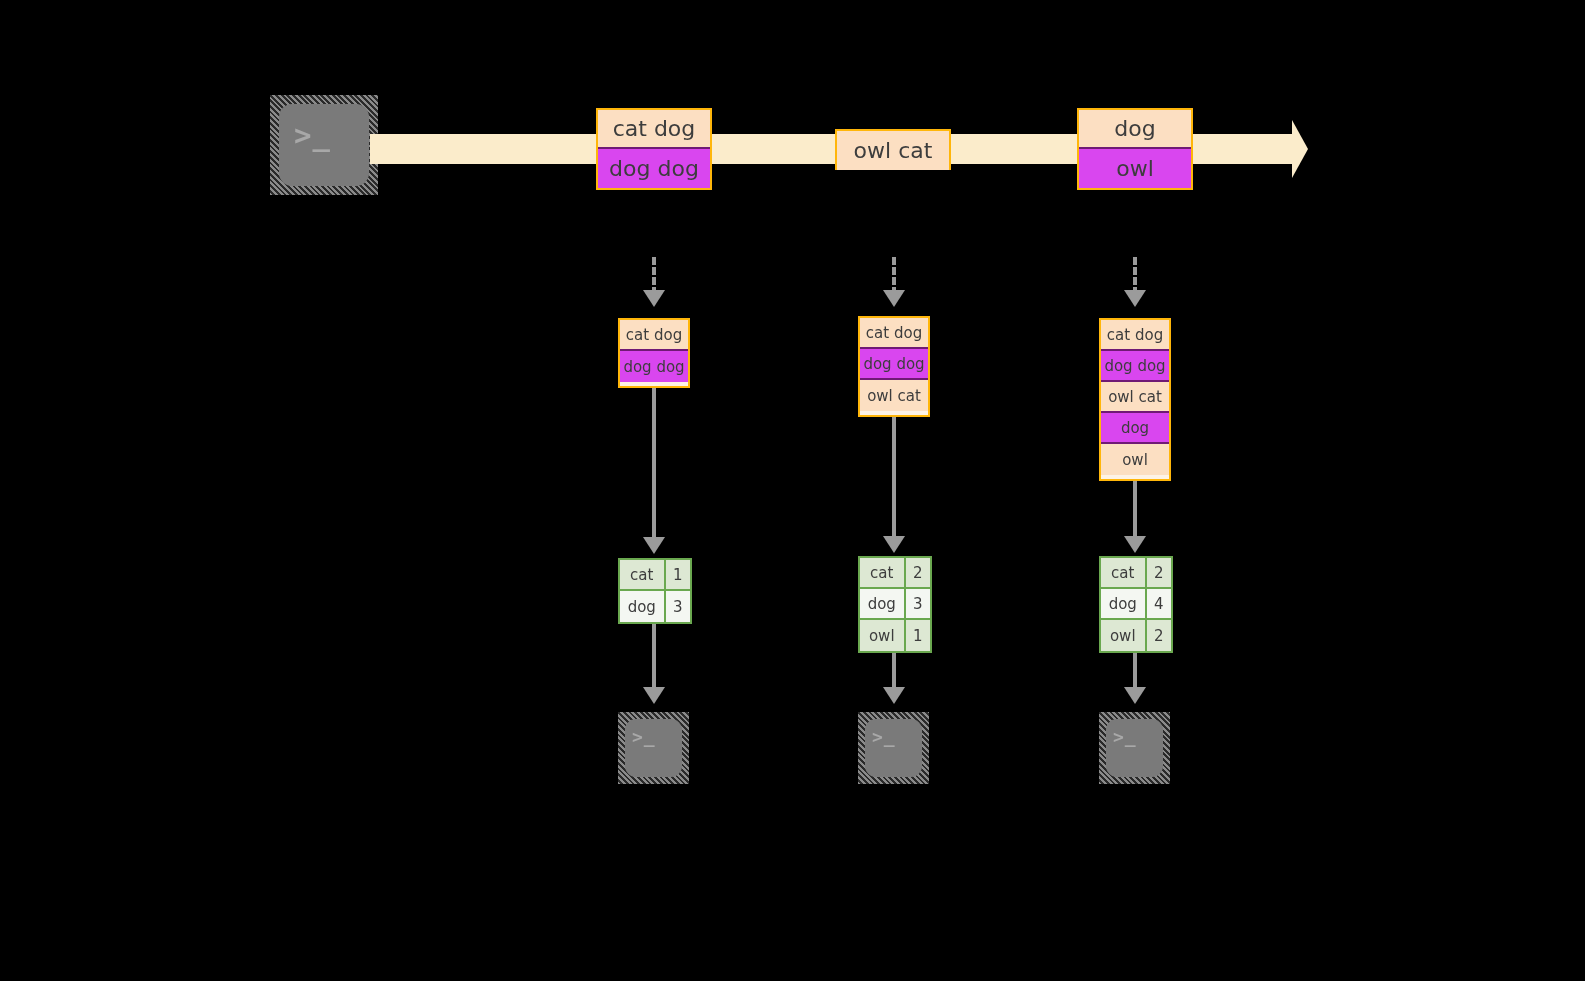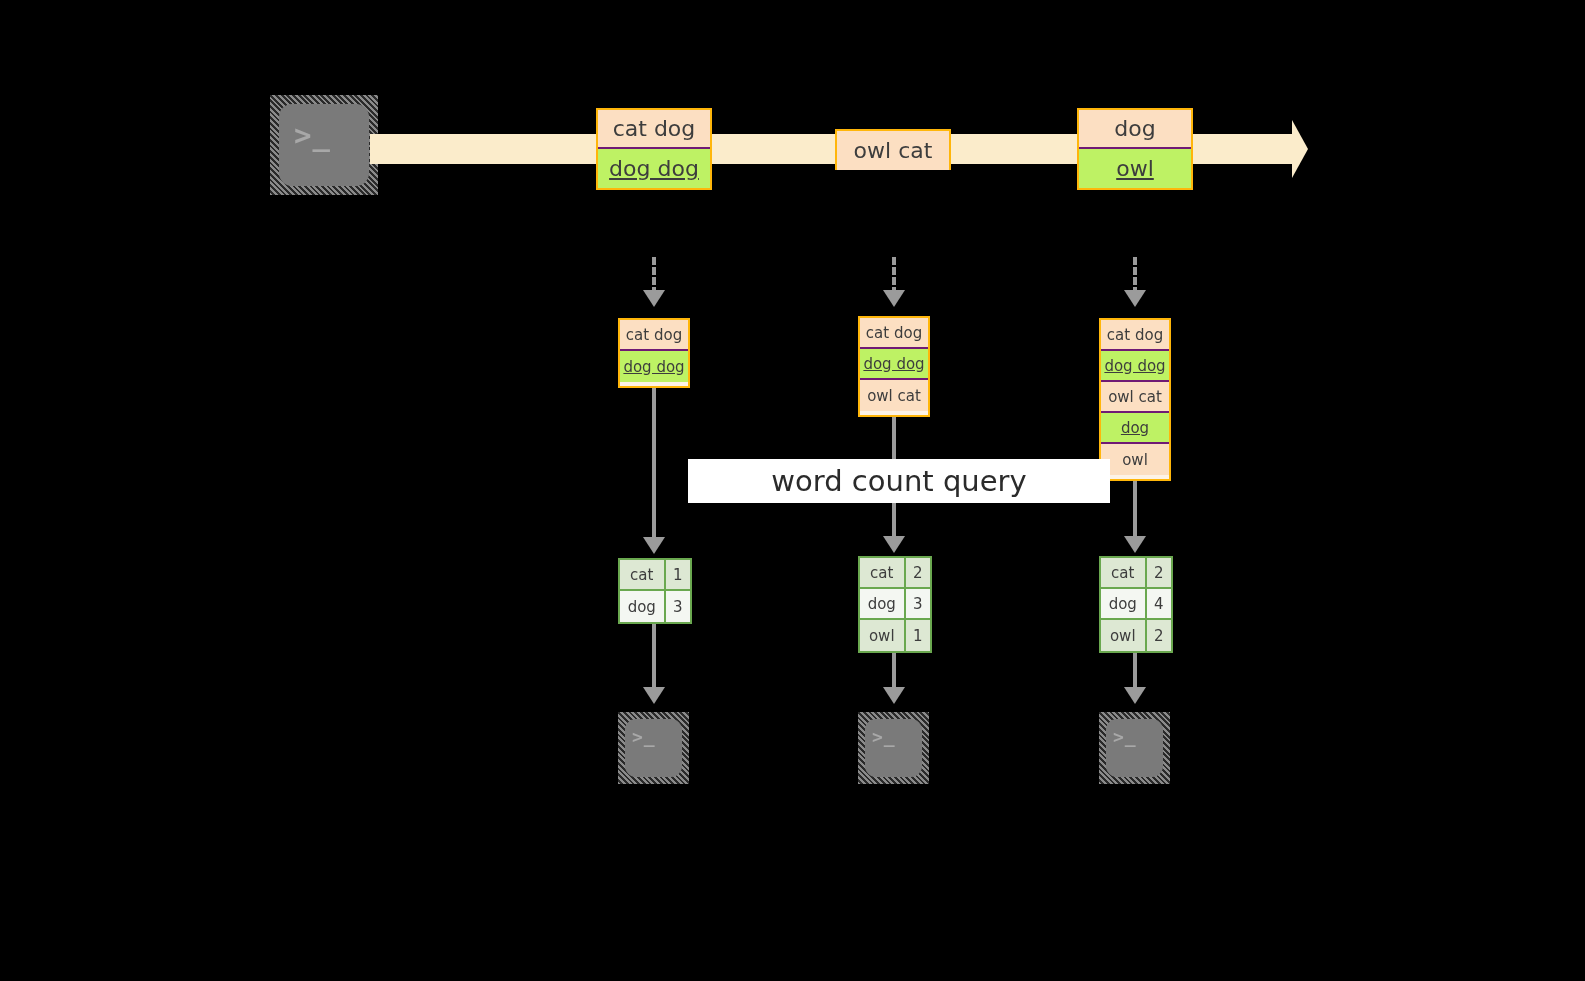--- a/index.html
+++ b/index.html
@@ -67,21 +67,21 @@
     box-sizing: border-box;
     border-bottom: 2px solid #701a75;
     display: flex;
     align-items: center;
     justify-content: center;
     color: #3d3d3d;
     white-space: nowrap;
   }
   .orow:last-child { border-bottom: none; }
   .orow.shade { background: #fcdfc2; }
-  .orow.plain { background: #bef264; text-decoration: underline; }
+  .orow.plain { background: #d946ef; }
 
   
   .obox.big .orow { height: 39px; font-size: 22px; }
   
   .obox.sm .orow { height: 31px; font-size: 15px; }
 
   
   .gbox {
     position: absolute;
     box-sizing: border-box;
@@ -263,17 +263,14 @@
   </div>
 
   <div class="vline" style="left:1133px; top:653px; height:39px;"></div>
   <div class="vhead" style="left:1124px; top:687px;"></div>
 
   <div class="term small" style="left:1099px; top:712px; width:71px; height:72px;">
     <div class="term-inner"></div>
     <div class="term-glyph" style="left:14px; top:16px; font-size:18px;">&gt;_</div>
   </div>
 
-  <div class="band" style="left:688px; top:459px; width:422px; height:44px;">
-    <span>word count query</span>
-  </div>
 
 </div>
 
 </body></html>

